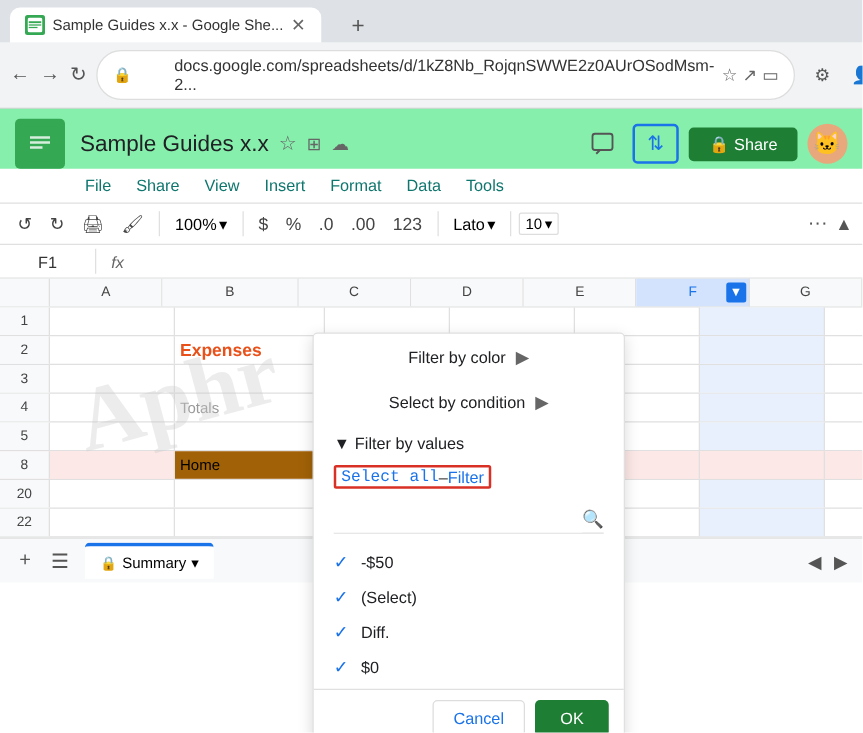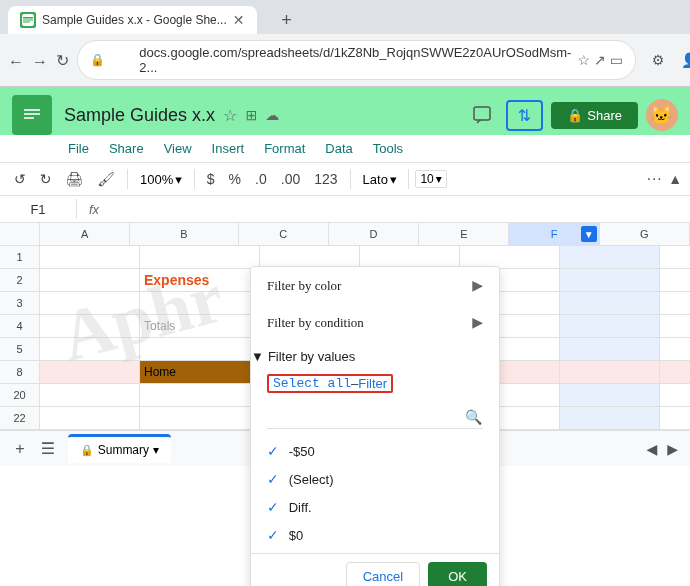--- a/index.html
+++ b/index.html
@@ -84,23 +84,23 @@
     .row-home { background: #fce8e6; }
     .filter-icon { width: 16px; height: 16px; background: #1a73e8; display: flex; align-items: center; justify-content: center; color: white; font-size: 10px; border-radius: 2px; position: absolute; right: 2px; top: 3px; }
 
     
     .watermark { position: absolute; top: 30px; left: 60px; font-size: 72px; color: rgba(200,200,200,0.35); font-weight: bold; pointer-events: none; z-index: 1; transform: rotate(-15deg); font-family: serif; }
 
     
     .dropdown-overlay { position: absolute; top: 0; left: 0; right: 0; bottom: 0; z-index: 10; pointer-events: none; }
     .dropdown-menu { position: absolute; top: 20px; left: 250px; background: #fff; border: 1px solid #e0e0e0; border-radius: 4px; box-shadow: 0 4px 12px rgba(0,0,0,0.15); width: 250px; z-index: 20; pointer-events: all; }
     .dropdown-item { display: flex; align-items: center; padding: 10px 16px; font-size: 13px; color: #202124; cursor: pointer; gap: 8px; }
-    .dropdown-item.has-submenu { justify-content: space-between; font-family: Liberation Serif, serif; }
+    .dropdown-item.has-submenu { justify-content: center; }
     .submenu-arrow { color: #666; font-size: 14px; }
-    .filter-values-header { padding: 8px 0; font-size: 13px; color: #202124; font-weight: 500; }
+    .filter-values-header { padding: 8px 16px; font-size: 13px; color: #202124; font-weight: 500; }
     .select-clear-row { display: flex; padding: 2px 16px 8px; gap: 4px; font-size: 13px; }
     .select-all-link { color: #1a73e8; text-decoration: none; cursor: pointer; font-family: Liberation Mono, monospace; }
     .link-sep { color: #333; }
     .clear-link { color: #1a73e8; text-decoration: none; cursor: pointer; }
     .select-clear-box { border: 2px solid #d93025; border-radius: 2px; padding: 0 4px; display: inline-flex; }
     .search-box { display: flex; align-items: center; margin: 4px 16px 8px; border-bottom: 1px solid #e0e0e0; }
     .search-input { flex: 1; border: none; outline: none; font-size: 13px; padding: 4px; }
     .search-icon { color: #666; font-size: 14px; }
     .filter-option { display: flex; align-items: center; padding: 6px 16px; gap: 10px; font-size: 13px; color: #202124; cursor: pointer; }
     .check-icon { color: #1a73e8; font-size: 14px; }
@@ -353,21 +353,21 @@
       <div class="grid-cell col-g"></div>
     </div>
 
     <div class="dropdown-overlay">
       <div class="dropdown-menu">
         <div class="dropdown-item has-submenu">
           <span>Filter by color</span>
           <span class="submenu-arrow">▶</span>
         </div>
         <div class="dropdown-item has-submenu">
-          <span>Filter by condition</span>
+          <span>Select by condition</span>
           <span class="submenu-arrow">▶</span>
         </div>
         <div class="filter-values-header">
           <span style="margin-right:4px;">▼</span><span>Filter by values</span>
         </div>
         <div class="select-clear-row">
           <span class="select-clear-box">
             <span class="select-all-link">Select all</span>
             <span class="link-sep"> –</span>
             <span class="clear-link">Filter</span>

